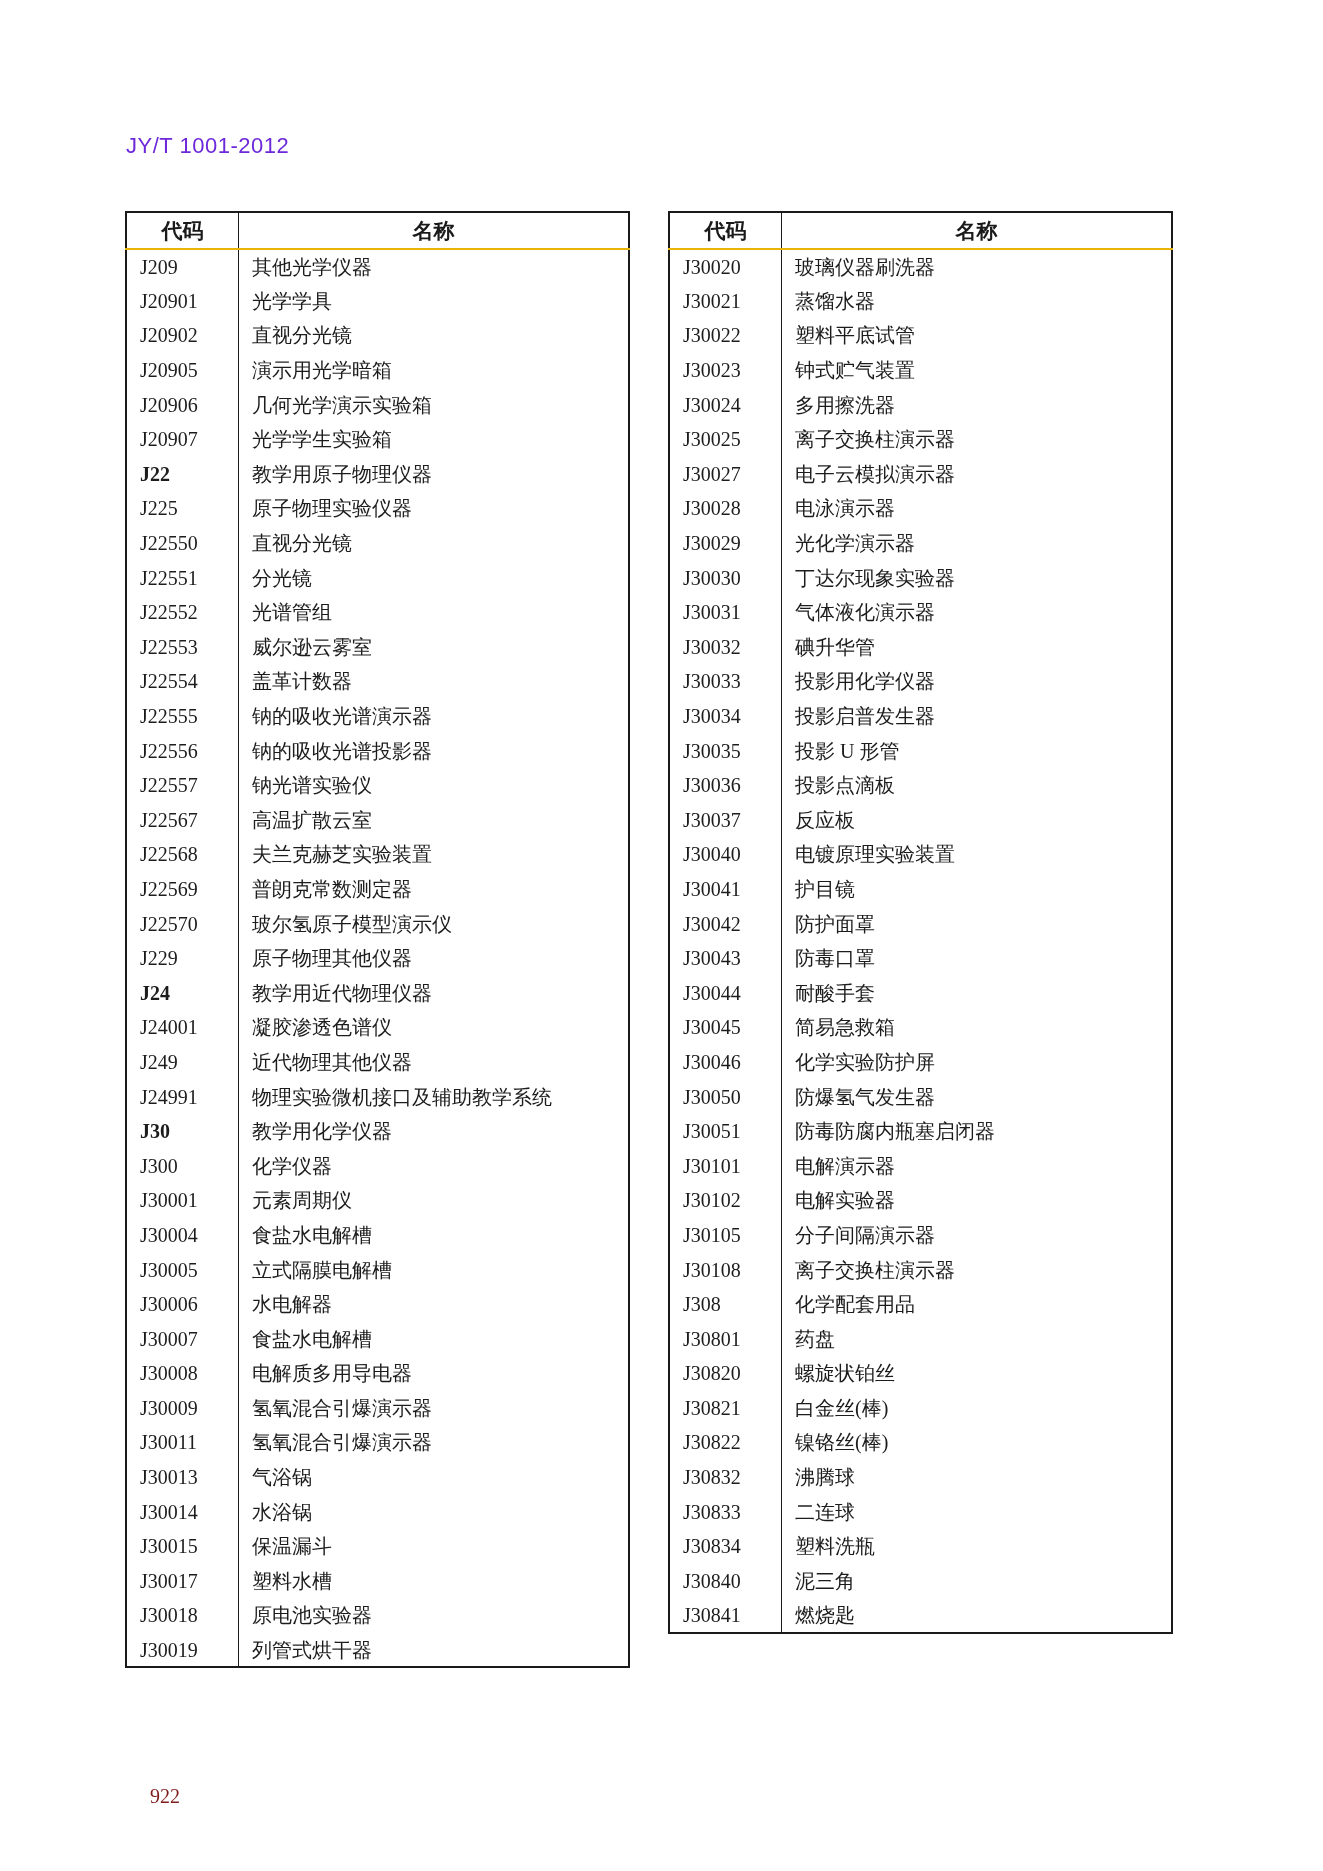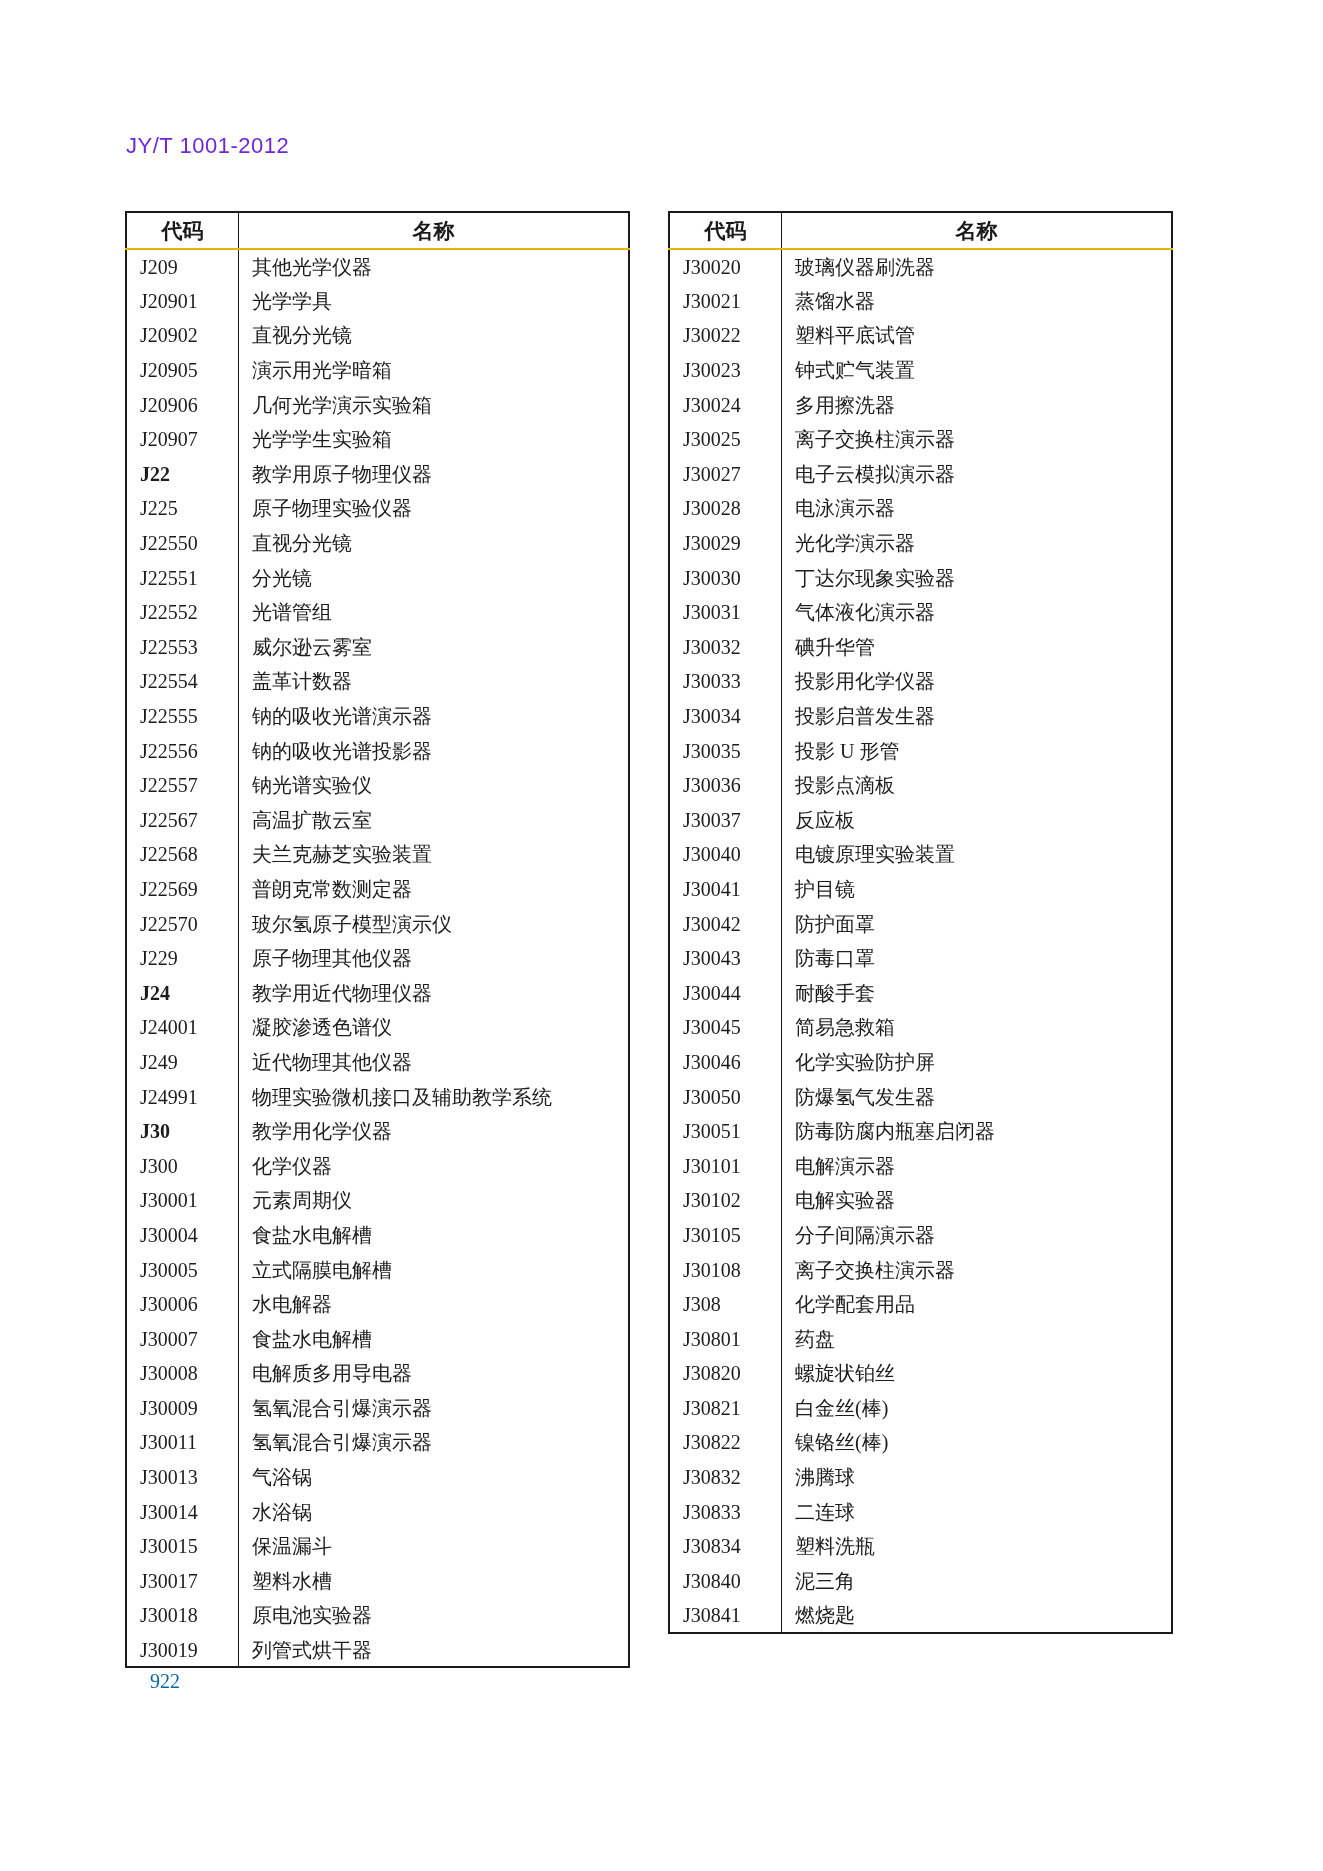--- a/index.html
+++ b/index.html
@@ -70,24 +70,24 @@
   table.code-table tr.bold td.code {
     font-weight: bold;
   }
   table.code-table tr.bold td.name {
     font-weight: normal;
     font-family: "Liberation Sans", "DejaVu Sans", sans-serif;
   }
   .page-number {
     position: absolute;
     left: 150px;
-    top: 1670px;
+    top: 1785px;
     font-size: 20px;
     font-family: "Liberation Serif", "DejaVu Serif", serif;
-    color: #0369a1;
+    color: #7f1d1d;
   }
 </style>
 </head>
 <body>
 
 <div class="doc-header">JY/T 1001-2012</div>
 
 <table class="code-table" id="table-left">
   <thead>
     <tr>

